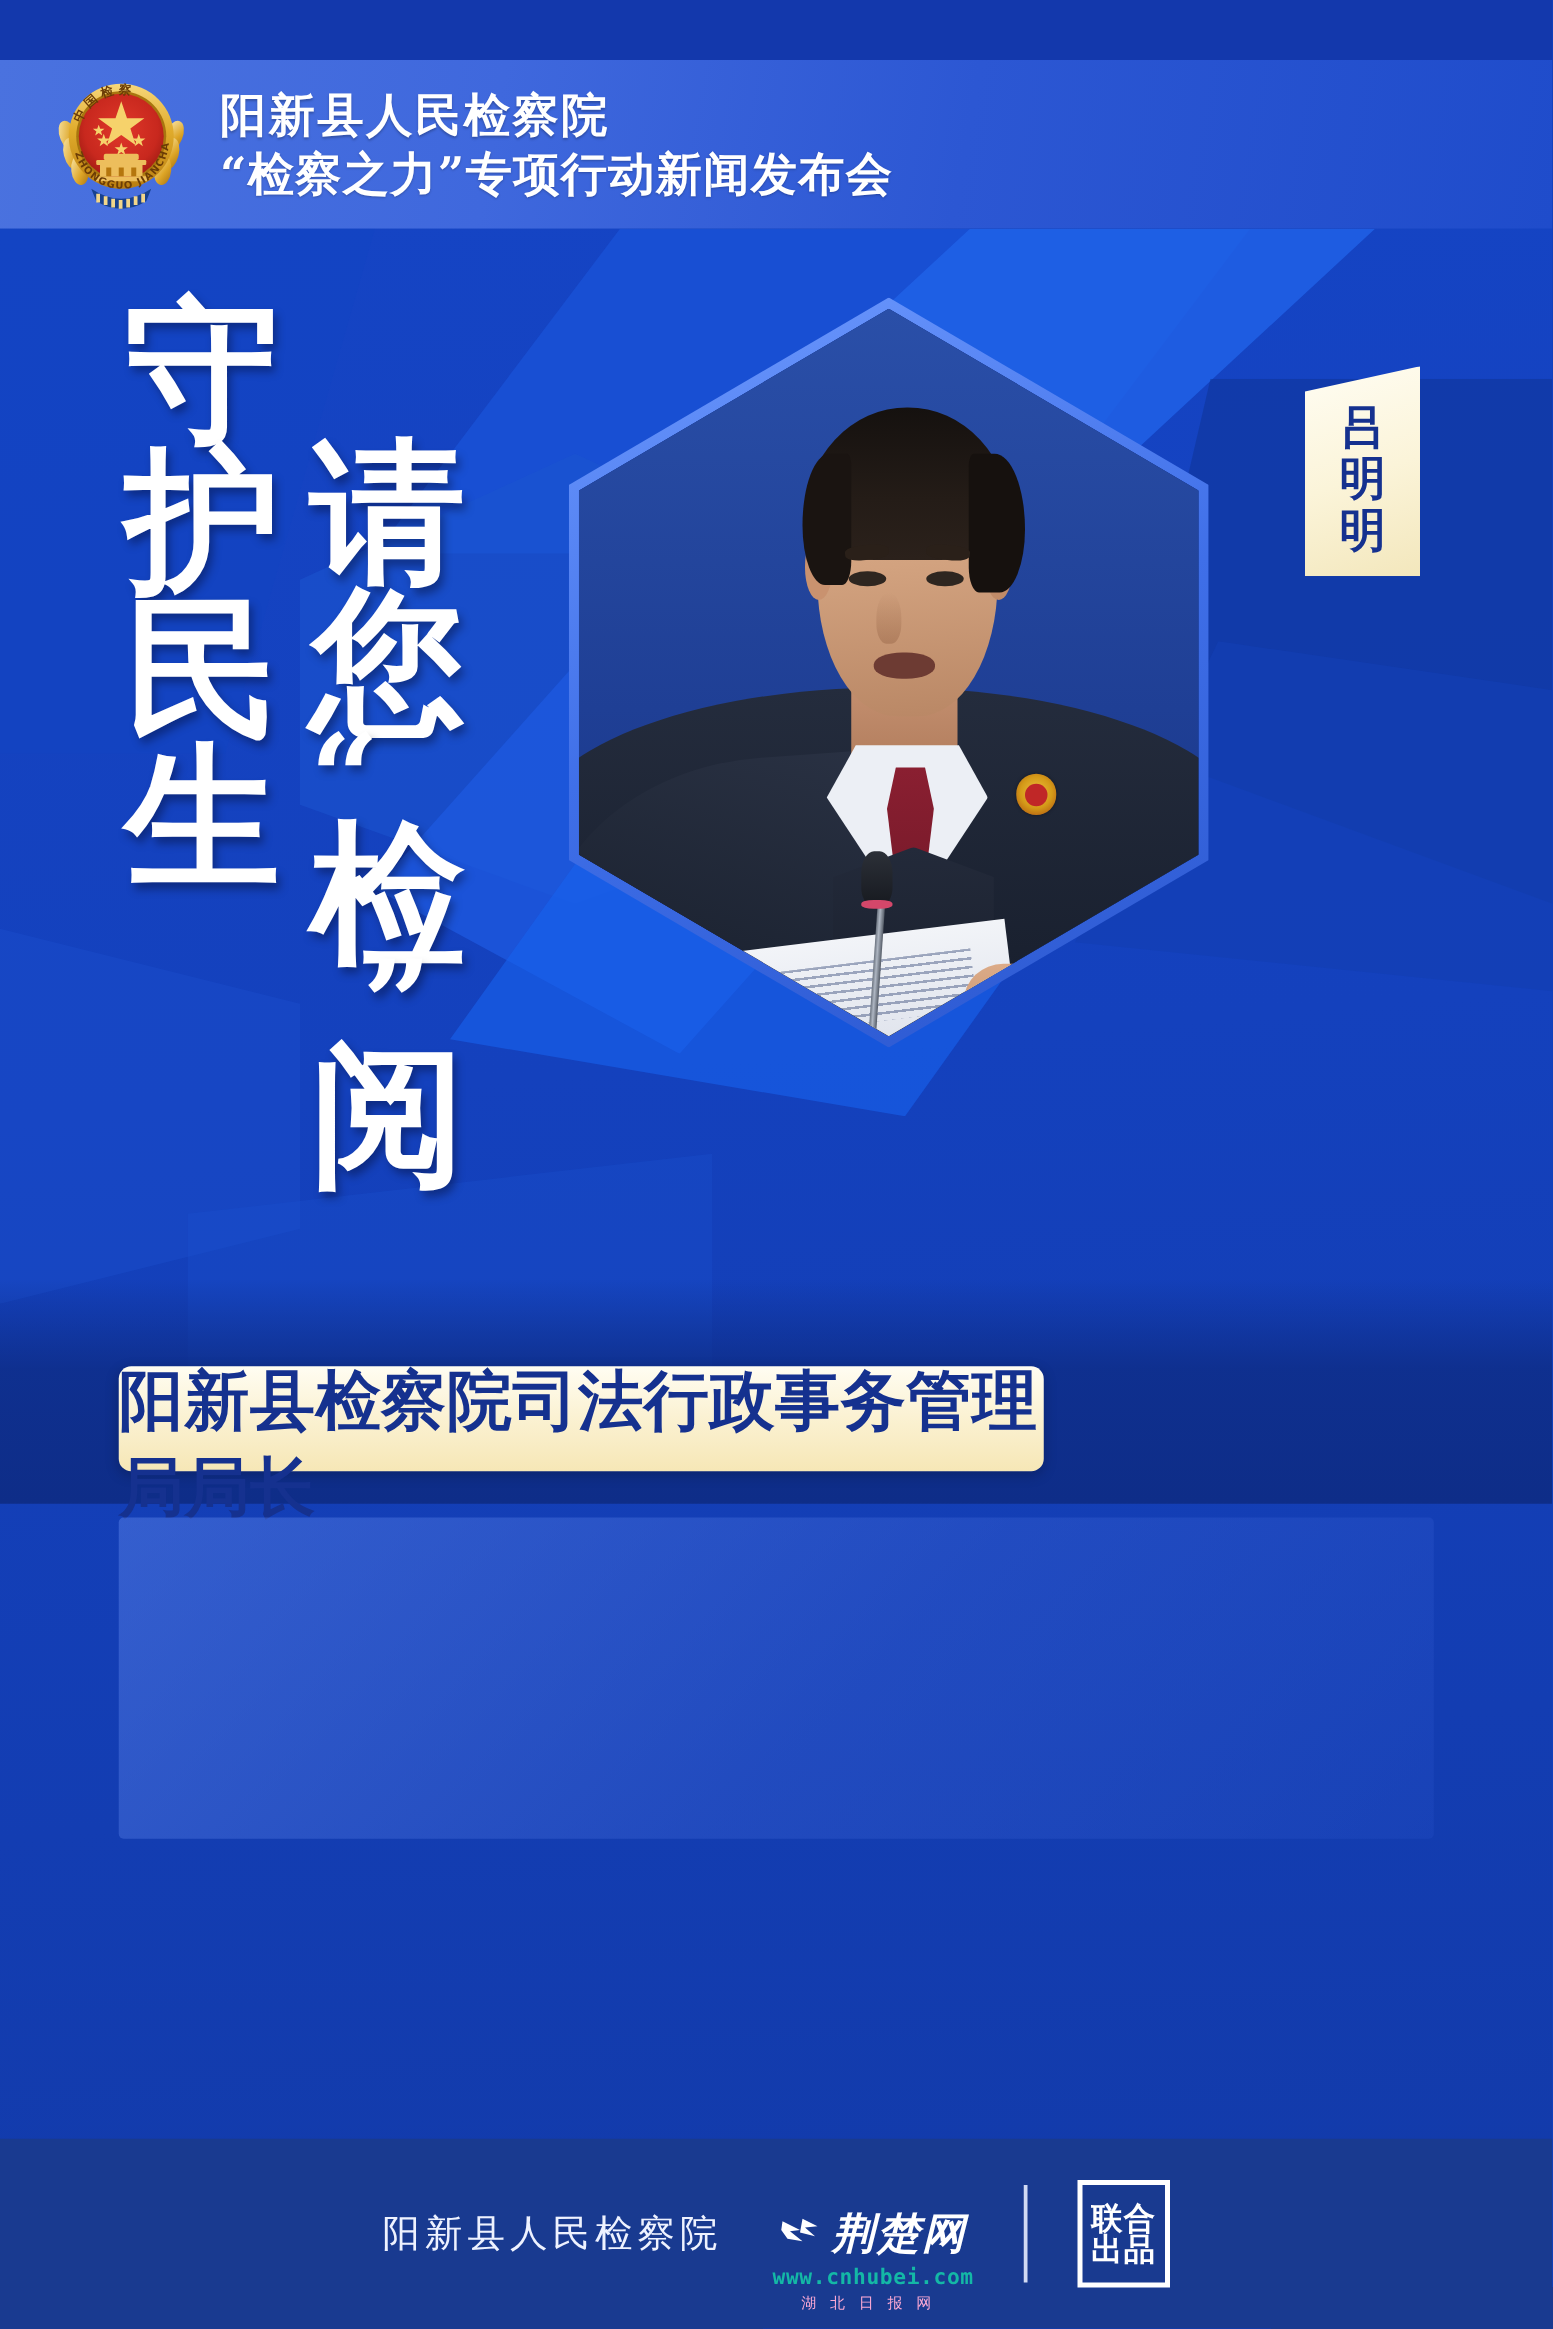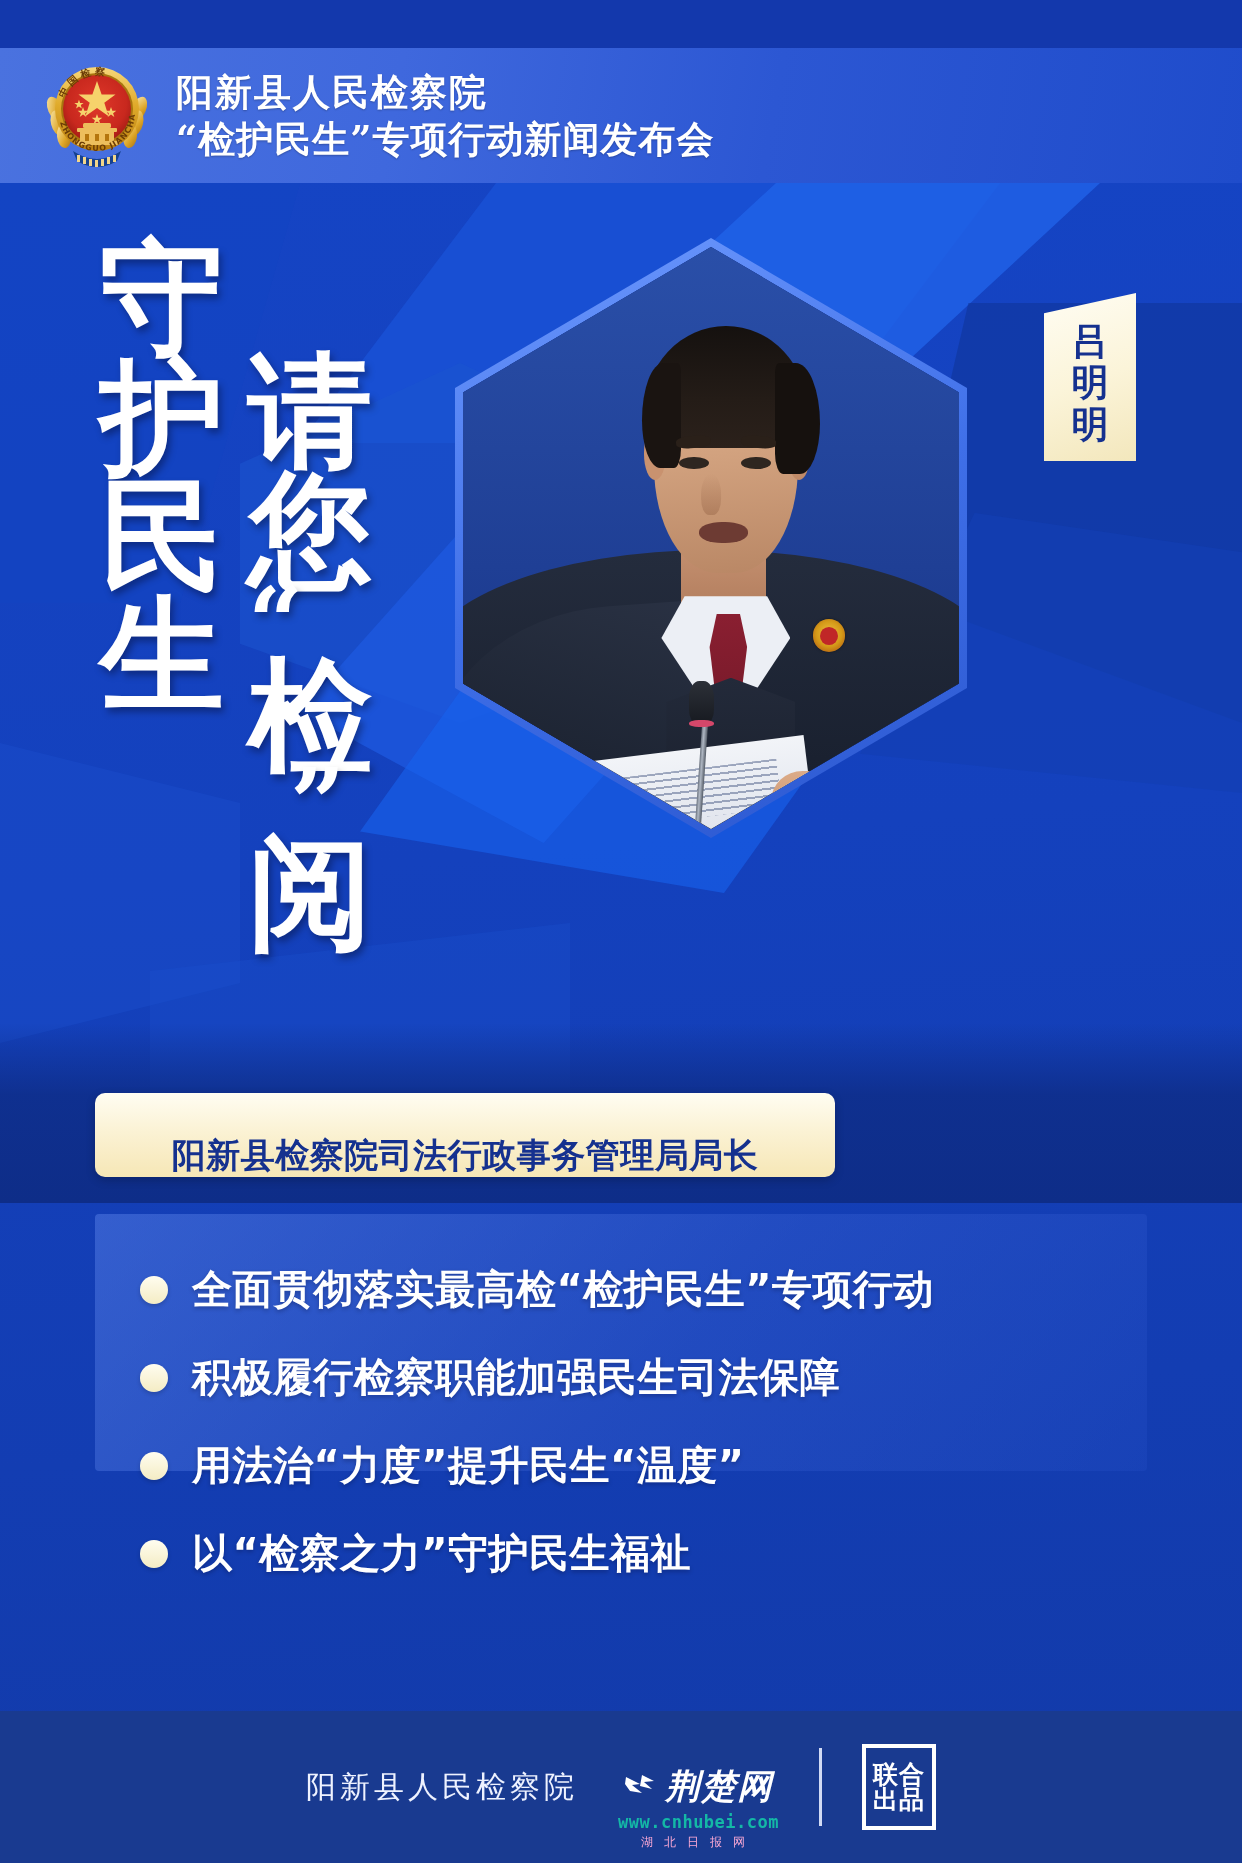--- a/index.html
+++ b/index.html
@@ -241,21 +241,21 @@
 
   
   .title-pill {
     position:absolute; left:95px; top:1093px; width:740px; height:84px;
     background:linear-gradient(180deg,#fffdf2 0%,#fbf2d4 46%,#f6e7b6 100%);
     border-radius:10px;
     display:flex; align-items:center; justify-content:center;
     box-shadow:0 3px 10px rgba(0,0,0,.22);
   }
   .title-pill span {
-    font-size:34px; font-weight:bold; color:#15318f; letter-spacing:.5px;
+    font-size:52px; font-weight:bold; color:#15318f; letter-spacing:.5px;
     font-family:"DejaVu Sans","Liberation Sans",sans-serif;
     margin-top:41px;
   }
 
   
   .bullet-panel {
     position:absolute; left:95px; top:1214px; width:1052px; height:257px;
     background:linear-gradient(135deg,rgba(93,133,235,.45) 0%,rgba(60,100,214,.35) 55%,rgba(36,78,198,.30) 100%);
     border-radius:4px;
   }
@@ -391,21 +391,21 @@
           <textPath href="#arcTop" startOffset="10%">中  国  检  察</textPath>
         </text>
         <path id="arcBot" d="M 16 56 A 38 38 0 0 0 92 56" fill="none"></path>
         <text font-size="8" font-weight="bold" fill="#6b3c06" font-family="DejaVu Sans, sans-serif" letter-spacing="1">
           <textPath href="#arcBot" startOffset="8%">ZHONGGUO JIANCHA</textPath>
         </text>
       </svg>
     </div>
     <div class="header-titles">
       <div class="l1">阳新县人民检察院</div>
-      <div class="l2">“检护民生”专项行动新闻发布会</div>
+      <div class="l2">“检察之力”专项行动新闻发布会</div>
     </div>
   </div>
 
   <div class="bg">
     <div class="sh sh-j"></div>
     <div class="sh sh-a"></div>
     <div class="sh sh-b"></div>
     <div class="sh sh-g"></div>
     <div class="sh sh-i"></div>
     <div class="sh sh-c"></div>
@@ -469,38 +469,20 @@
       <span class="q-close">”</span>
       <span>阅</span>
     </div>
   </div>
 
   <div class="title-pill">
     <span>阳新县检察院司法行政事务管理局局长</span>
   </div>
 
   <div class="bullet-panel"></div>
-  <div class="bullets">
-    <div class="bullet">
-      <div class="dot"></div>
-      <div class="bullet-text">全面贯彻落实最高检“检护民生”专项行动</div>
-    </div>
-    <div class="bullet">
-      <div class="dot"></div>
-      <div class="bullet-text">积极履行检察职能加强民生司法保障</div>
-    </div>
-    <div class="bullet">
-      <div class="dot"></div>
-      <div class="bullet-text">用法治“力度”提升民生“温度”</div>
-    </div>
-    <div class="bullet">
-      <div class="dot"></div>
-      <div class="bullet-text">以“检察之力”守护民生福祉</div>
-    </div>
-  </div>
 
   <div class="footer">
     <div class="footer-org">阳新县人民检察院</div>
     <div class="cnhubei">
       <div class="cnhubei-row">
         <svg class="cnhubei-mark" viewBox="0 0 34 30">
           <path d="M2 5 L16 12 L8 13 L18 21 L6 19 L1 12 Z" fill="#ffffff"></path>
           <path d="M18 3 L30 9 L20 10 L28 17 L16 14 Z" fill="#ffffff"></path>
         </svg>
         <div class="cnhubei-name">荆楚网</div>

